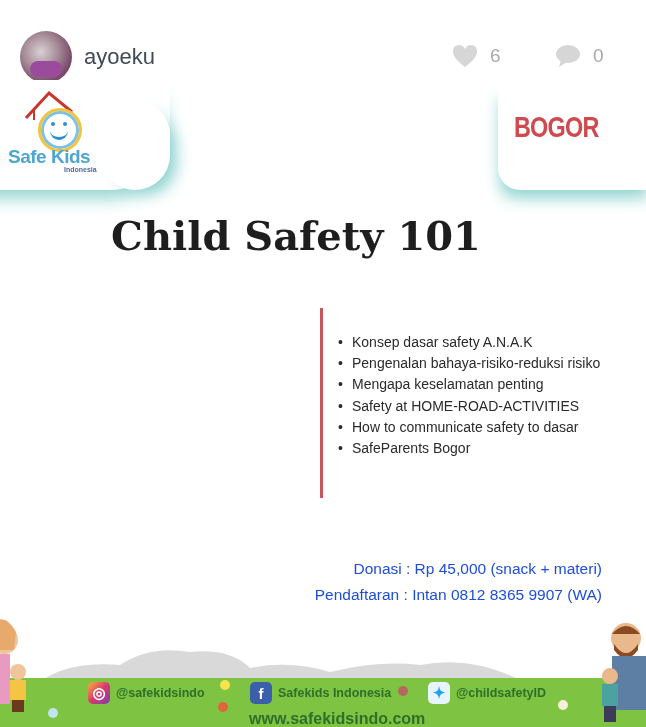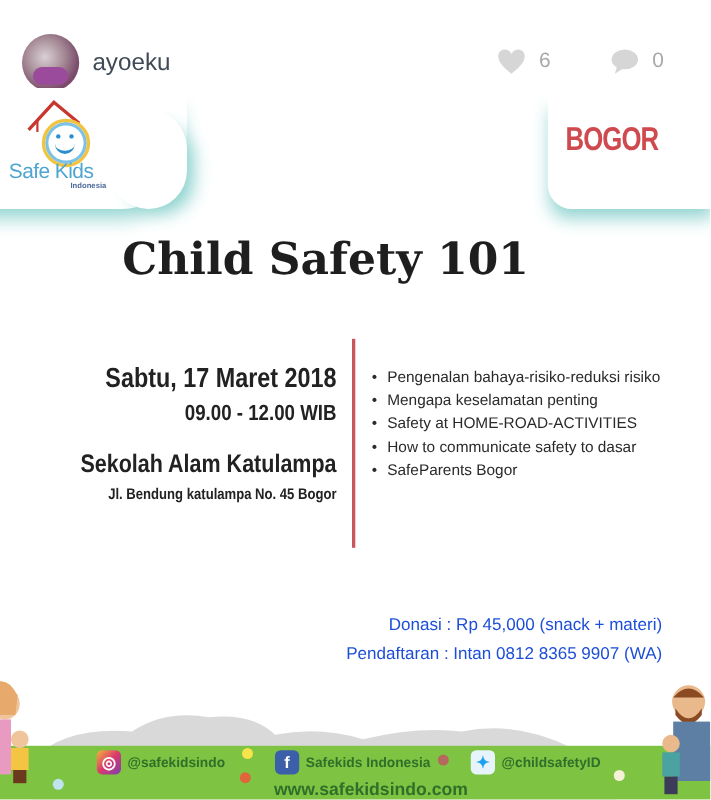--- a/index.html
+++ b/index.html
@@ -13,21 +13,21 @@
   .count{font-size:19px;color:#a9a9a9;}
   .poster{position:absolute;left:0;top:80px;width:646px;height:647px;background:#fff;overflow:hidden;}
   .cloud-left{position:absolute;left:-30px;top:0;width:200px;height:110px;background:#fff;border-radius:0 0 60px 0;box-shadow:0 14px 18px -6px #8fd3cf;}
   .cloud-left2{position:absolute;left:100px;top:20px;width:70px;height:90px;background:#fff;border-radius:40px;box-shadow:12px 10px 16px -6px #8fd3cf;}
   .cloud-right{position:absolute;left:498px;top:0;width:160px;height:110px;background:#fff;border-radius:0 0 0 22px;box-shadow:-4px 14px 16px -6px #8fd3cf;}
   .logo{position:absolute;left:6px;top:6px;width:110px;height:92px;}
   .logo-roof{position:absolute;left:18px;top:4px;width:50px;height:30px;}
   .logo-face{position:absolute;left:32px;top:22px;width:38px;height:38px;border-radius:50%;border:3px solid #f1c43f;box-shadow:inset 0 0 0 3px #7dc2e6;background:#fff;}
   .logo-face:before{content:"";position:absolute;left:10px;top:11px;width:4px;height:4px;border-radius:50%;background:#2a8ecf;box-shadow:12px 0 0 #2a8ecf;}
   .logo-face:after{content:"";position:absolute;left:9px;top:17px;width:18px;height:9px;border-bottom:3px solid #2a8ecf;border-radius:0 0 12px 12px;}
-  .logo-text{position:absolute;left:2px;top:60px;font-size:19px;color:#4ea6cf;letter-spacing:-0.5px;}
+  .logo-text{position:absolute;left:2px;top:60px;font-size:19px;color:#4ea6cf;letter-spacing:-0.5px;font-weight:bold;}
   .logo-sub{position:absolute;left:58px;top:80px;font-size:7px;color:#4b6a9a;font-weight:bold;}
   .city{position:absolute;left:514px;top:30px;font-size:30px;font-weight:bold;color:#cf4a4f;letter-spacing:-1px;transform:scaleX(0.78);transform-origin:left;}
   .title{position:absolute;left:0;width:592px;top:132px;text-align:center;font-family:"DejaVu Serif",serif;font-weight:bold;font-size:40px;color:#1e1e1e;letter-spacing:0px;}
   .left-block{position:absolute;right:340px;top:250px;text-align:right;color:#222;}
   .date{font-size:25px;font-weight:bold;transform:scaleX(0.85);transform-origin:right;}
   .time{font-size:20px;font-weight:bold;margin-top:6px;transform:scaleX(0.85);transform-origin:right;}
   .venue{font-size:23px;font-weight:bold;margin-top:20px;transform:scaleX(0.85);transform-origin:right;}
   .address{font-size:14px;font-weight:bold;margin-top:6px;transform:scaleX(0.85);transform-origin:right;}
   .divider{position:absolute;left:320px;top:228px;width:3px;height:190px;background:#c9565c;}
   .topics{position:absolute;left:338px;top:252px;margin:0;padding:0;list-style:none;}
@@ -75,30 +75,25 @@
       </svg>
     <div class="logo-face"></div>
     <span class="logo-text">Safe Kids</span>
     <span class="logo-sub">Indonesia</span>
   </div>
 
   <div class="city">BOGOR</div>
 
   <div class="title">Child Safety 101</div>
 
-  <div class="left-block">
-    <div class="date">Sabtu, 17 Maret 2018</div>
-    <div class="time">09.00 - 12.00 WIB</div>
-    <div class="venue">Sekolah Alam Katulampa</div>
-    <div class="address">Jl. Bendung katulampa No. 45 Bogor</div>
-  </div>
 
   <div class="divider"></div>
 
   <ul class="topics">
+    <li>Konsep dasar safety A.N.A.K</li>
     <li>Pengenalan bahaya-risiko-reduksi risiko</li>
     <li>Mengapa keselamatan penting</li>
     <li>Safety at HOME-ROAD-ACTIVITIES</li>
     <li>How to communicate safety to dasar</li>
     <li>SafeParents Bogor</li>
   </ul>
 
   <div class="info">
     <div>Donasi : Rp 45,000 (snack + materi)</div>
     <div>Pendaftaran : Intan 0812 8365 9907 (WA)</div>

